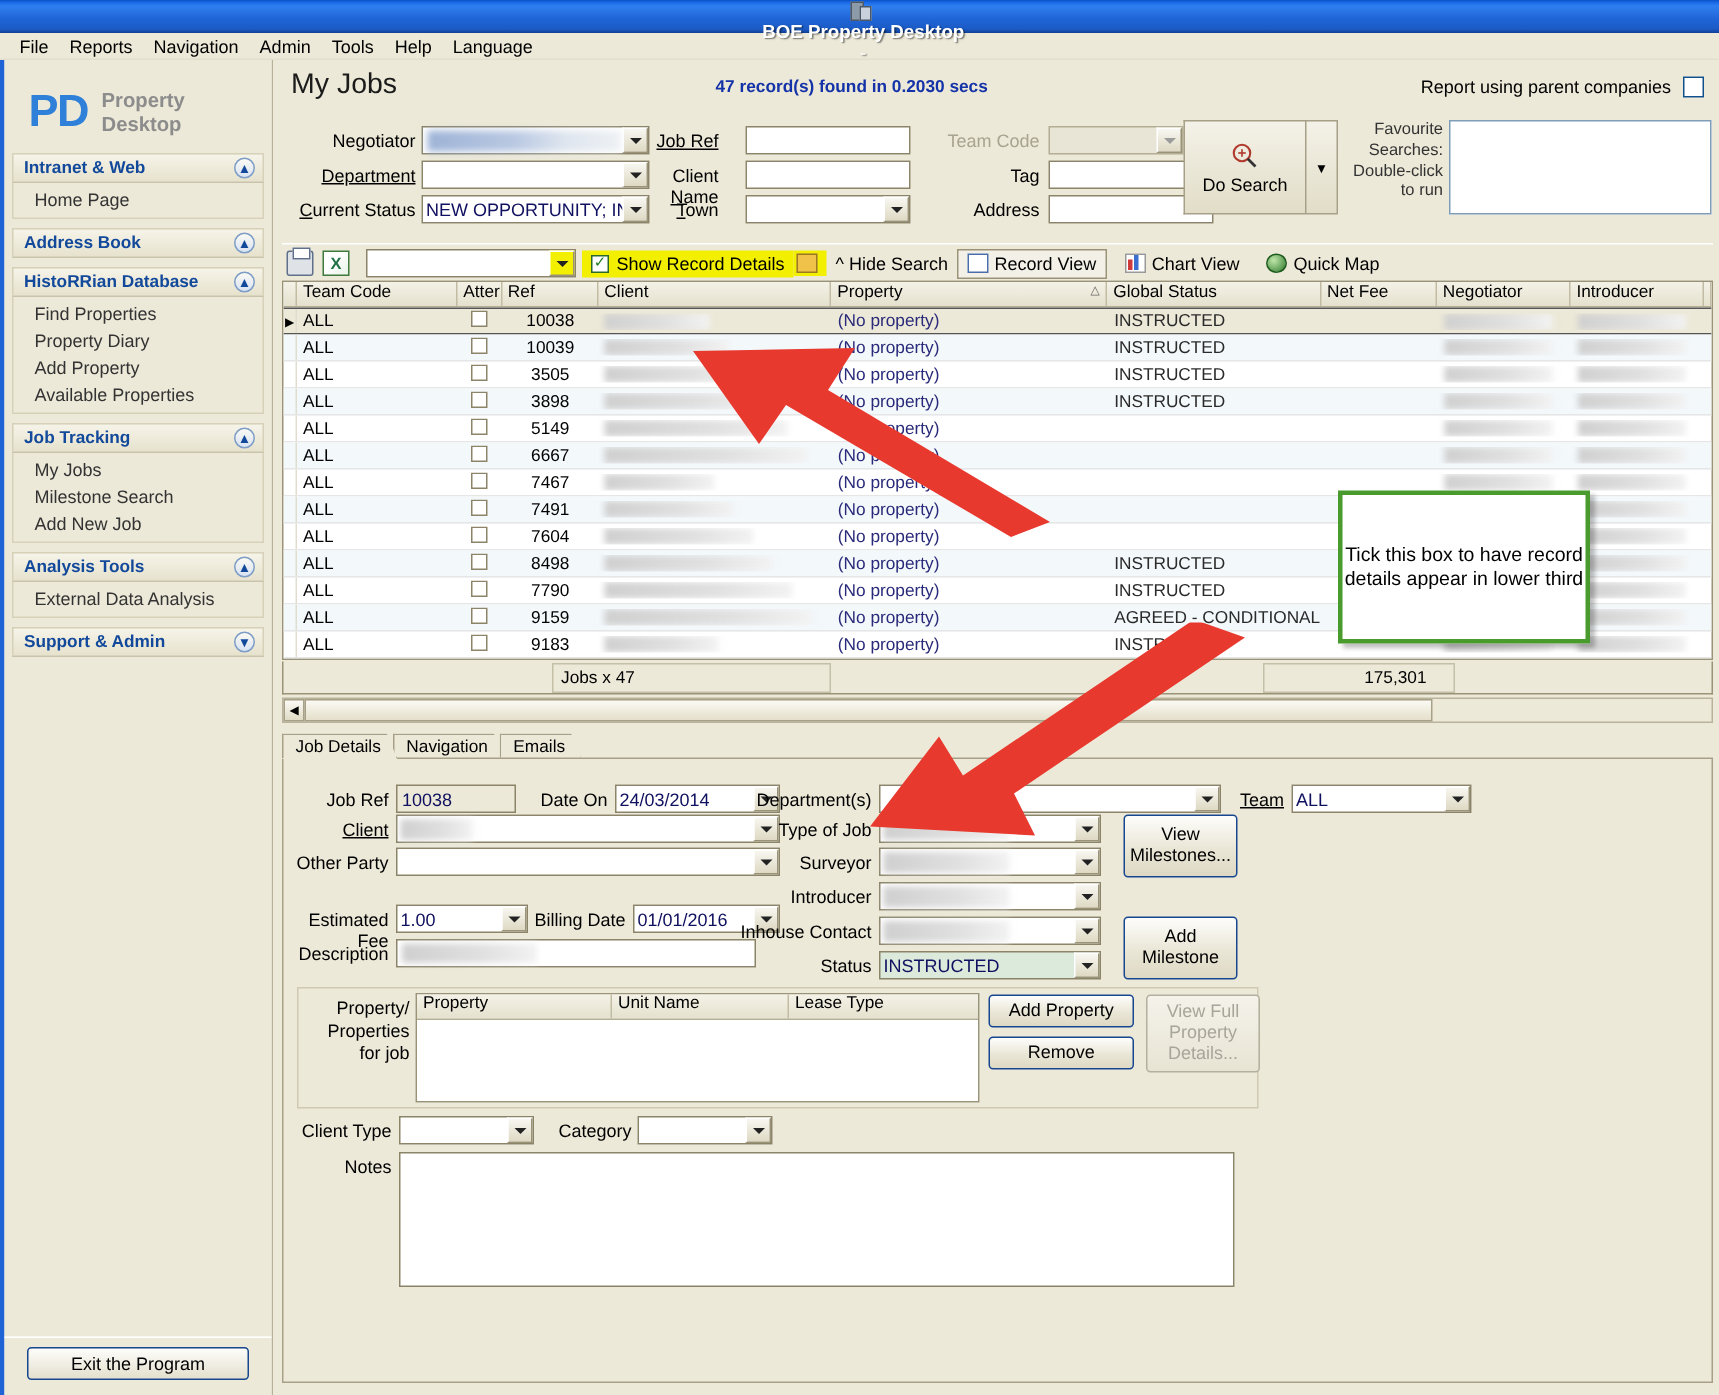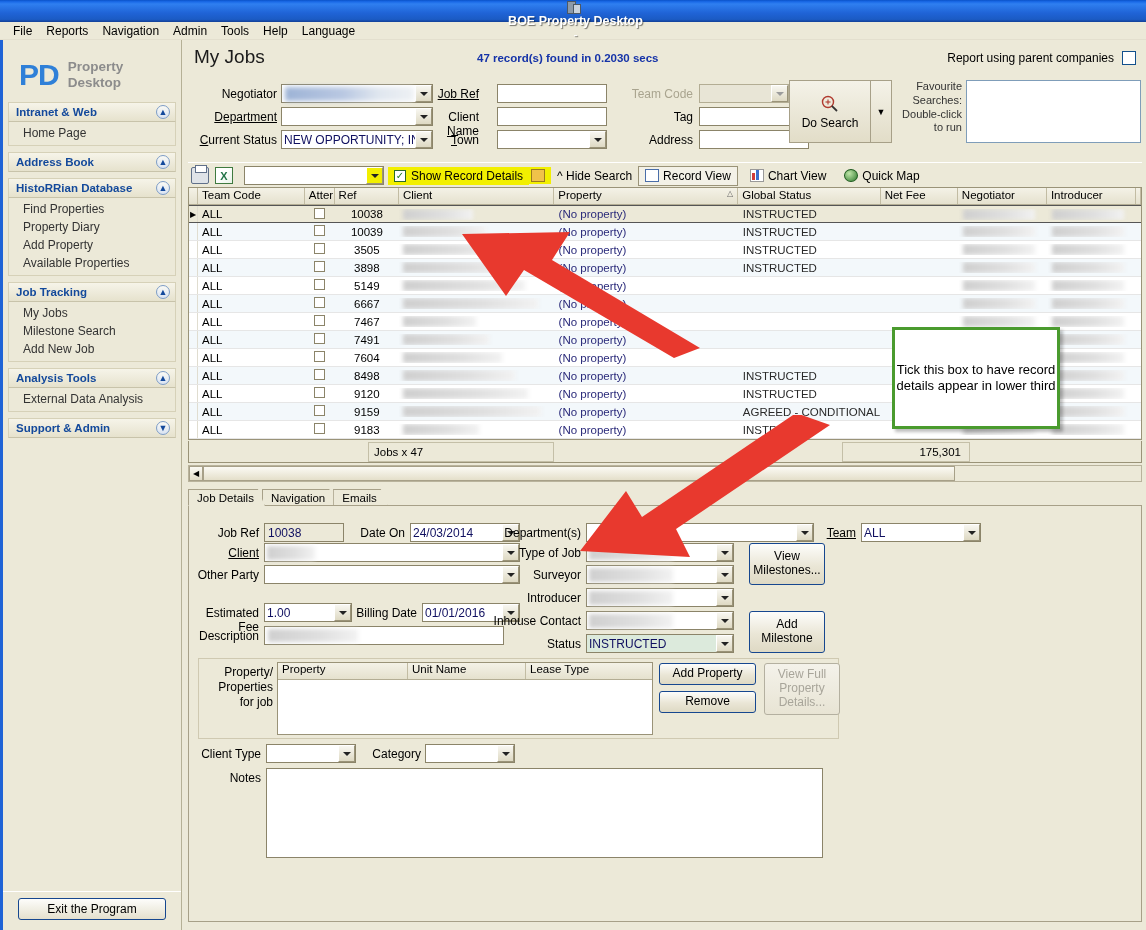--- a/index.html
+++ b/index.html
@@ -589,21 +589,21 @@
             </div>
             <div class="gc" style="width: 90px;">
               <div class="blur-g" style="height: 11px; width: 72px;"></div>
             </div>
             <div class="gc" style="flex: 1 1 0%; padding-left: 4px; color: rgb(42, 42, 122);">S</div>
           </div>
           <div class="gridrow">
             <div class="selarrow" style="width: 9px; flex: 0 0 auto; border-right: 1px solid rgb(224, 221, 208); height: 100%;"></div>
             <div class="gc" style="width: 108px;">ALL</div>
             <div class="gc c" style="width: 30px;"><span class="rowchk"></span></div>
-            <div class="gc c" style="width: 65px;">9120</div>
+            <div class="gc c" style="width: 65px;">7790</div>
             <div class="gc" style="width: 157px;">
               <div class="blur-g" style="height: 11px; width: 125px;"></div>
             </div>
             <div class="gc" style="width: 186px; color: rgb(42, 42, 122);">(No property)</div>
             <div class="gc" style="width: 144px; color: rgb(42, 42, 42);">INSTRUCTED</div>
             <div class="gc" style="width: 78px;"></div>
             <div class="gc" style="width: 90px;">
               <div class="blur-g" style="height: 11px; width: 72px;"></div>
             </div>
             <div class="gc" style="width: 90px;">
@@ -649,21 +649,21 @@
             </div>
             <div class="gc" style="flex: 1 1 0%; padding-left: 4px; color: rgb(42, 42, 122);">S</div>
           </div>
         </div>
     </div>
 
     <div id="gridfoot">
       <div style="width:179px;"></div>
       <div class="footcell" style="width:186px;padding-left:5px;">Jobs x 47</div>
       <div style="width:288px;"></div>
-      <div class="footcell" style="width:128px;justify-content:flex-end;padding-right:8px;">175,301</div>
+      <div class="footcell" style="width:128px;justify-content:flex-end;padding-right:18px;">175,301</div>
     </div>
 
     <div id="hscroll">
       <div class="hsbtn">◀</div>
       <div class="hsthumb" style="width:752px;"></div>
     </div>
 
     <div id="tabs">
       <div class="tab active">Job Details</div>
       <div class="tab">Navigation</div>

